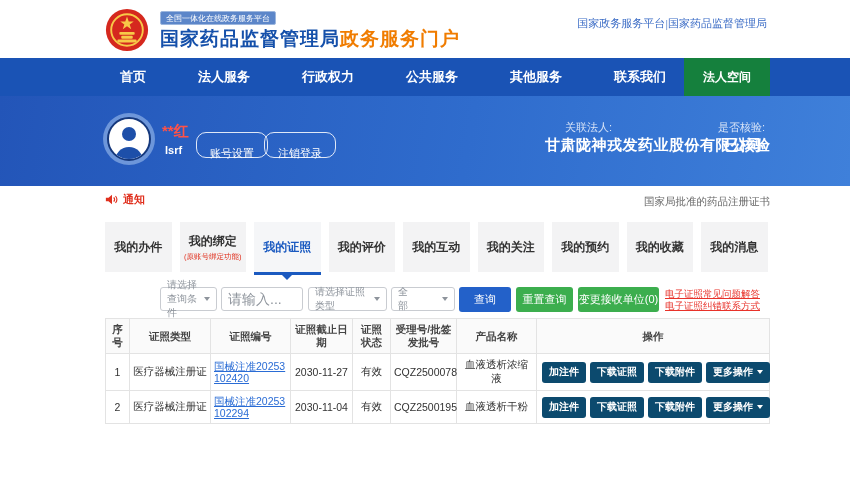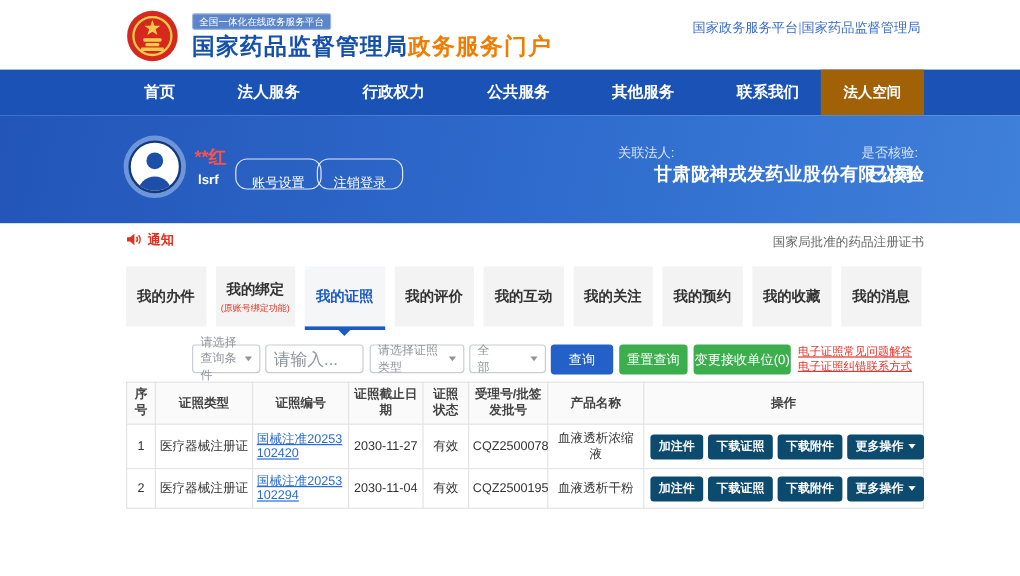--- a/index.html
+++ b/index.html
@@ -15,40 +15,40 @@
   .site-title .t-main { color:#1550aa; }
   .site-title .t-accent { color:#f07c00; }
   .top-links { position:absolute; right:83px; top:16px; font-size:11px; color:#3a6bc5; display:flex; gap:0; align-items:center; }
   .top-links a { color:#3a6bc5; text-decoration:none; cursor:pointer; }
   .top-links .sep { color:#7e9fd6; }
 
   
   .nav { position:absolute; top:58px; left:0; width:850px; height:38px; background:#1a53b5; display:flex; align-items:center; }
   .nav-item { color:#fff; font-size:13px; font-weight:bold; margin-right:52px; cursor:pointer; white-space:nowrap; }
   .nav-item:first-child { margin-left:120px; }
-  .nav-space { position:absolute; right:80px; top:0; width:86px; height:38px; background:#a16207; color:#fff;
+  .nav-space { position:absolute; right:80px; top:0; width:86px; height:38px; background:#15803d; color:#fff;
                font-size:12px; font-weight:bold; display:flex; align-items:center; justify-content:center; cursor:pointer; }
 
   
   .banner { position:absolute; top:96px; left:0; width:850px; height:90px;
             background:linear-gradient(100deg,#2355b8 0%,#2f6ccd 55%,#3f80da 100%); }
   .avatar { position:absolute; left:103px; top:17px; width:52px; height:52px; border-radius:50%;
             background:#6d96da; display:flex; align-items:center; justify-content:center; }
   .avatar-inner { width:44px; height:44px; border-radius:50%; background:#fff; position:relative; overflow:hidden; border:2px solid #15387c; }
   .avatar-head { position:absolute; left:50%; top:8px; transform:translateX(-50%); width:14px; height:14px; border-radius:50%; background:#1d4fa9; }
   .avatar-body { position:absolute; left:50%; bottom:-6px; transform:translateX(-50%); width:28px; height:18px; border-radius:14px 14px 0 0; background:#1d4fa9; }
   .u-name { position:absolute; left:162px; top:26px; font-size:15px; font-weight:bold; color:#ff5247; }
   .u-code { position:absolute; left:165px; top:48px; font-size:11px; font-weight:bold; color:#fff; }
   .pill-btn { position:absolute; top:36px; height:19px; line-height:17px; padding:12px 13px; border:1px solid rgba(255,255,255,.85);
               border-radius:10px; color:#fff; font-size:11px; background:transparent; cursor:pointer; }
   .pill-settings { left:196px; }
   .pill-logout  { left:264px; }
   .b-label { position:absolute; font-size:11px; color:#d8e4f7; }
   .b-value { position:absolute; font-size:15px; font-weight:bold; color:#fff; letter-spacing:.5px; }
-  .legal-label  { left:515px; top:24px; }
+  .legal-label  { left:565px; top:24px; }
   .legal-value  { left:545px; top:40px; }
   .verify-label { left:718px; top:24px; }
   .verify-value { left:724px; top:40px; }
 
   
   .notice { position:absolute; top:192px; left:105px; right:80px; height:20px; }
   .notice-left { position:absolute; left:0; top:0; display:flex; align-items:center; gap:4px; }
   .notice-label { color:#e0301e; font-size:11px; font-weight:bold; }
   .notice-msg { position:absolute; right:0; top:3px; font-size:10.5px; color:#666; }
 

